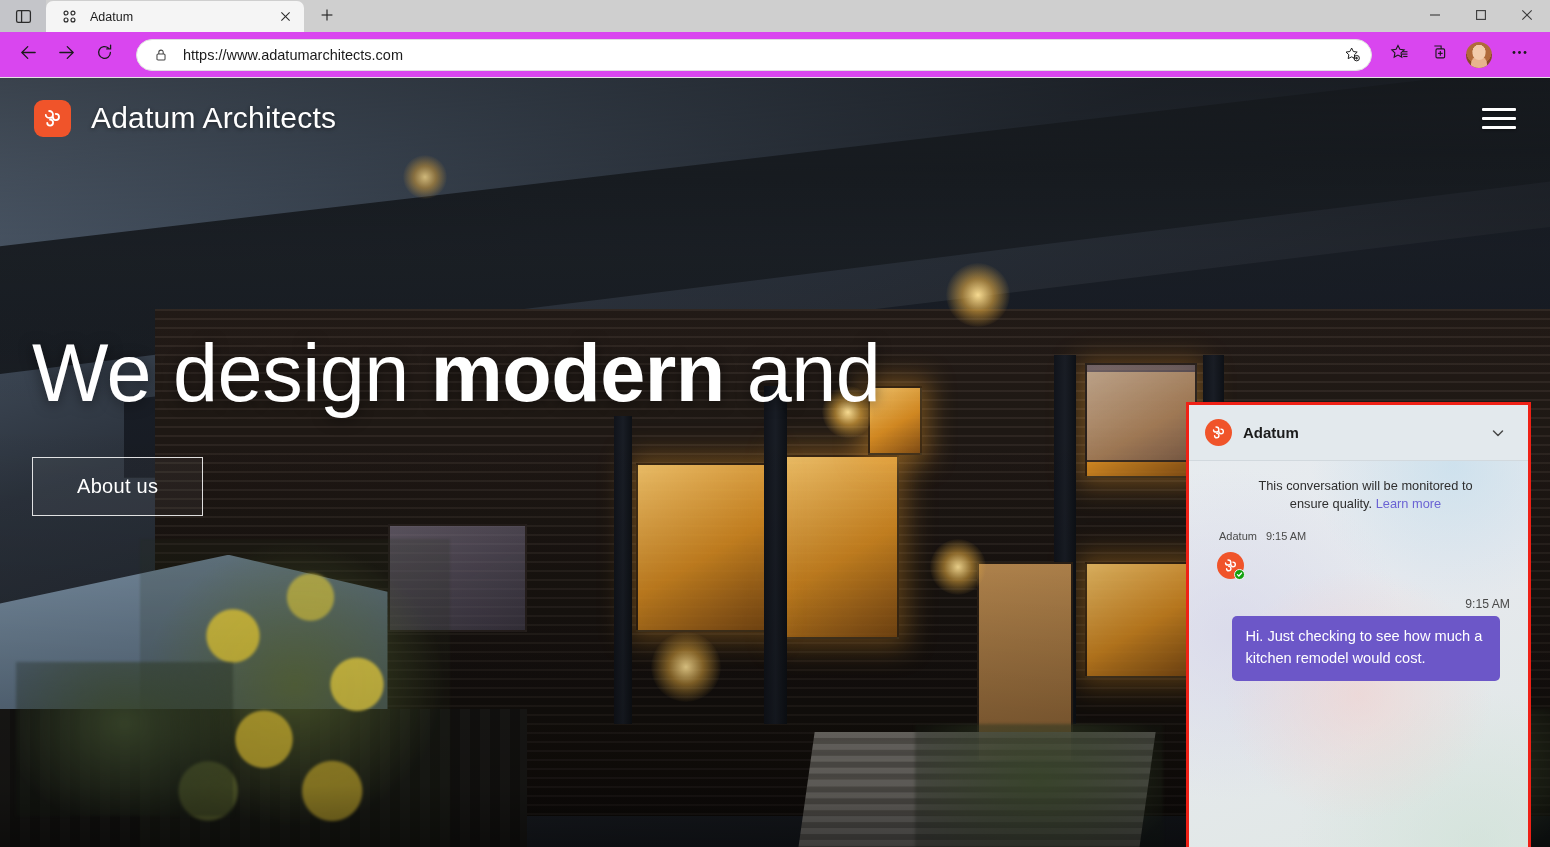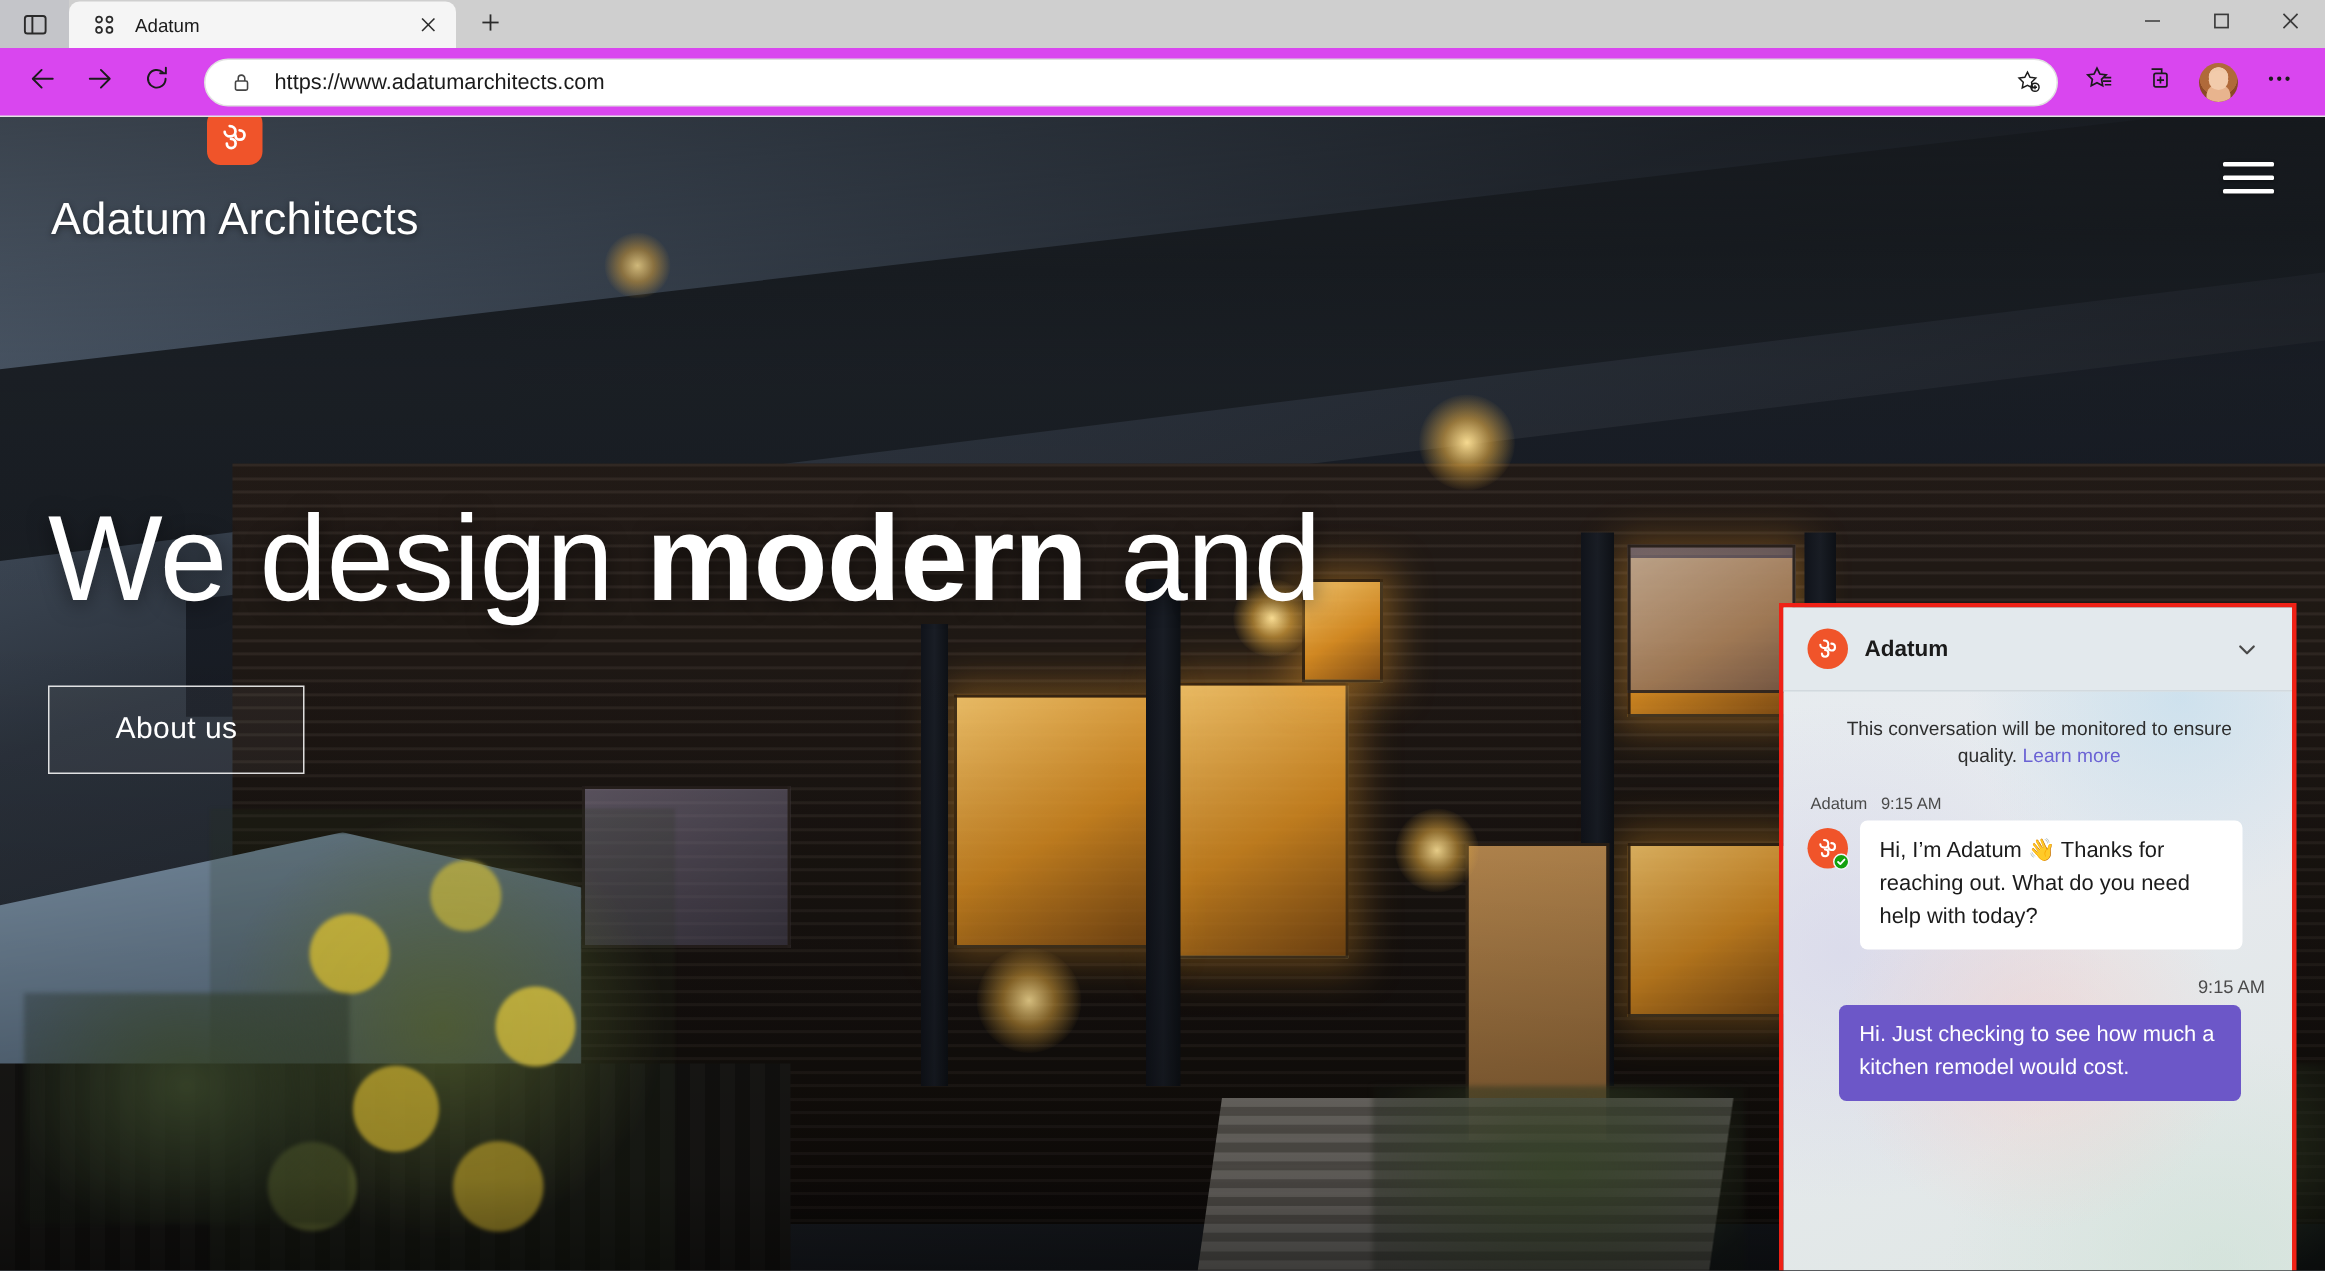--- a/index.html
+++ b/index.html
@@ -200,21 +200,21 @@
     background:
       linear-gradient(180deg, rgba(0,0,0,0.38) 0%, rgba(0,0,0,0.05) 22%, rgba(0,0,0,0.0) 45%, rgba(0,0,0,0.25) 92%, rgba(0,0,0,0.5) 100%);
   }
 
   
   .site-header {
     position: absolute; left: 0; right: 0; top: 0; height: 80px;
     display: flex; align-items: center; padding: 0 34px;
     z-index: 5;
   }
-  .brand { display: flex; align-items: center; gap: 20px; flex-direction: column; }
+  .brand { display: flex; align-items: center; gap: 20px; }
   .brand-logo {
     width: 37px; height: 37px; border-radius: 9px;
     background: #f0542a; display: flex; align-items: center; justify-content: center;
   }
   .brand-name {
     font-size: 30px; color: #ffffff; letter-spacing: .2px;
     font-weight: 400; text-shadow: 0 1px 4px rgba(0,0,0,.45);
   }
   .hamburger {
     margin-left: auto; width: 34px; height: 26px;
@@ -275,21 +275,21 @@
     flex: 0 0 27px;
   }
   .chat-title {
     font-size: 15px; font-weight: 700; color: #1b1b1b;
     margin-left: 11px; flex: 1;
   }
   .chat-collapse {
     width: 28px; height: 28px; display: flex; align-items: center; justify-content: center;
   }
   .chat-body {
-    flex: 1; overflow: hidden; padding: 12px 14px 6px 16px;
+    flex: 1; overflow: hidden; padding: 12px 14px 6px 28px;
     position: relative;
   }
   .notice {
     text-align: center; font-size: 12.8px; color: #2e2e2e;
     line-height: 1.38; padding: 4px 22px 10px 22px;
   }
   .notice a { color: #6b63d4; text-decoration: none; }
   .msg-meta {
     font-size: 11px; color: #4a4a4a; margin: 8px 0 5px 2px;
   }
@@ -578,21 +578,20 @@
                   <path d="M15.4 7.2c2 0 3.4 1.4 3.4 3.3s-1.4 3.2-3.2 3.2-3.1-1.3-3.1-3"></path>
                   <path d="M9.4 13.2c1.9 0 3.2 1.3 3.2 3.1s-1.3 3.2-3.1 3.2-3-1.3-3-3"></path>
                 </svg>
               </span>
               <span class="presence">
                 <svg width="7" height="7" viewBox="0 0 10 10" fill="none" stroke="#ffffff" stroke-width="1.8" stroke-linecap="round" stroke-linejoin="round">
                   <polyline points="2,5.2 4.1,7.2 8,2.9"></polyline>
                 </svg>
               </span>
             </span>
-            <div class="bubble-in">Hi, I’m Adatum 👋 Thanks for reaching out. What do you need help with today?</div>
           </div>
 
           <div class="out-meta">9:15 AM</div>
           <div class="bubble-out-row">
             <div class="bubble-out">Hi. Just checking to see how much a kitchen remodel would cost.</div>
           </div>
 
         </div>
 
         <div class="chat-footer">

